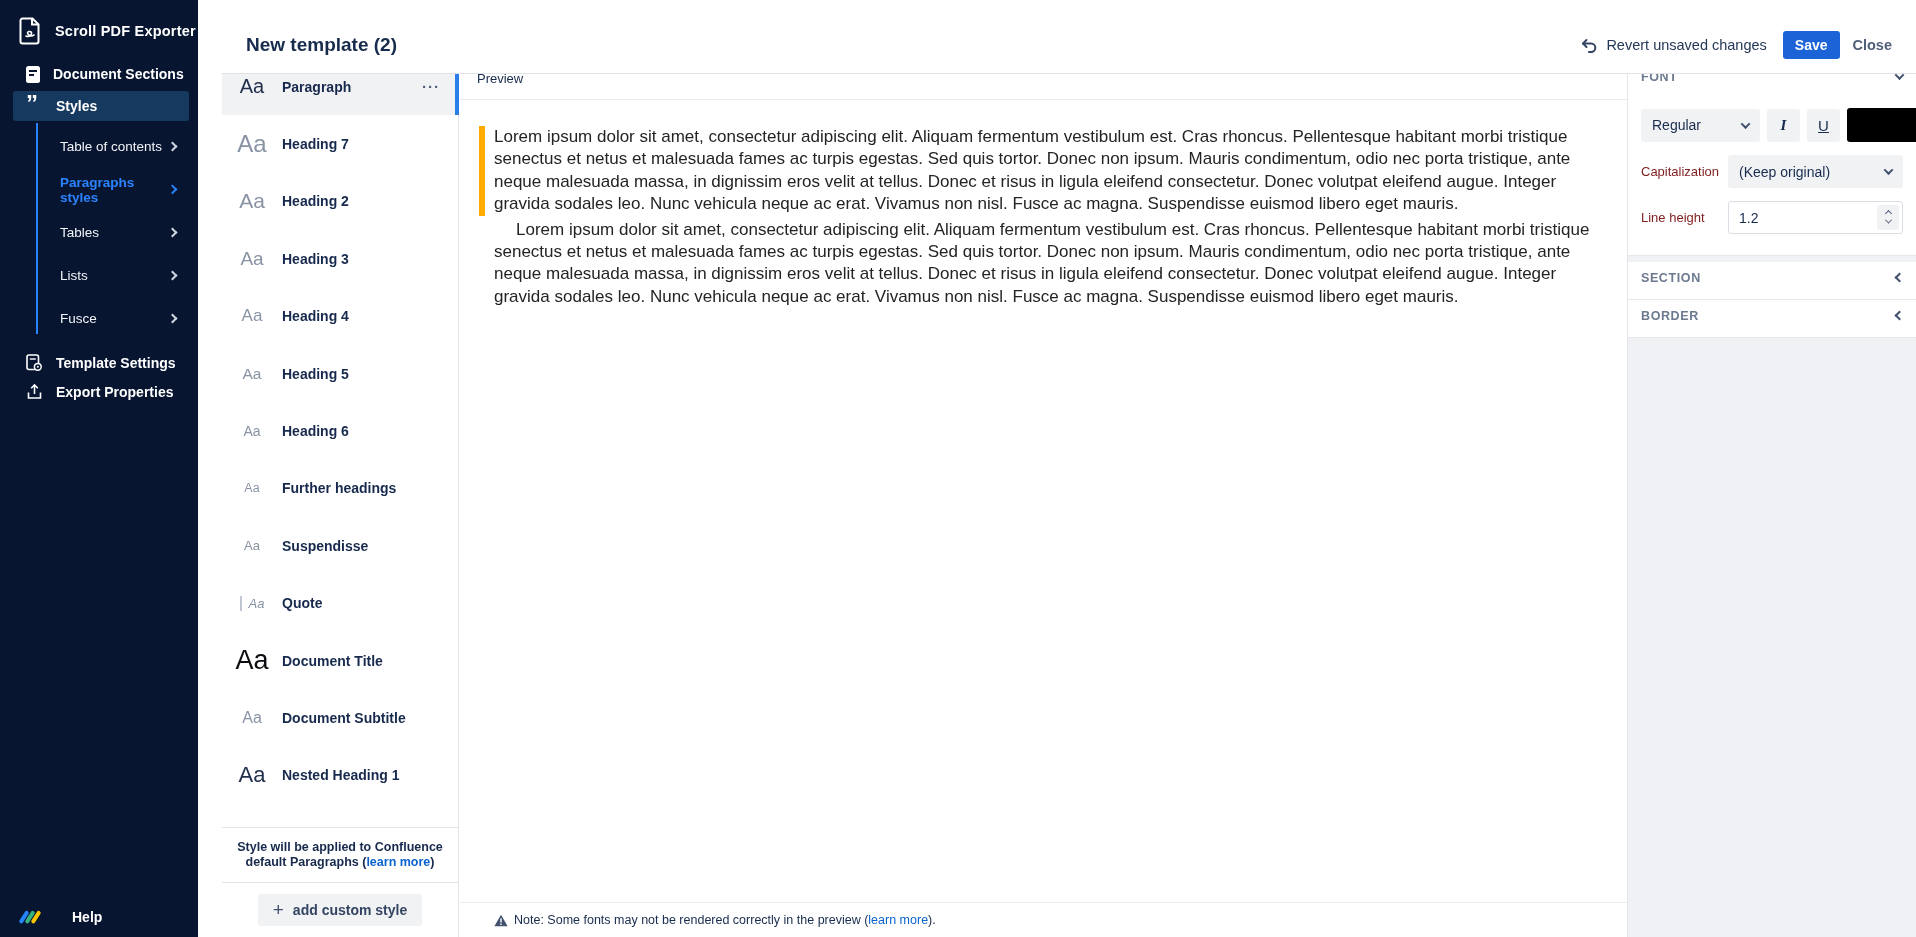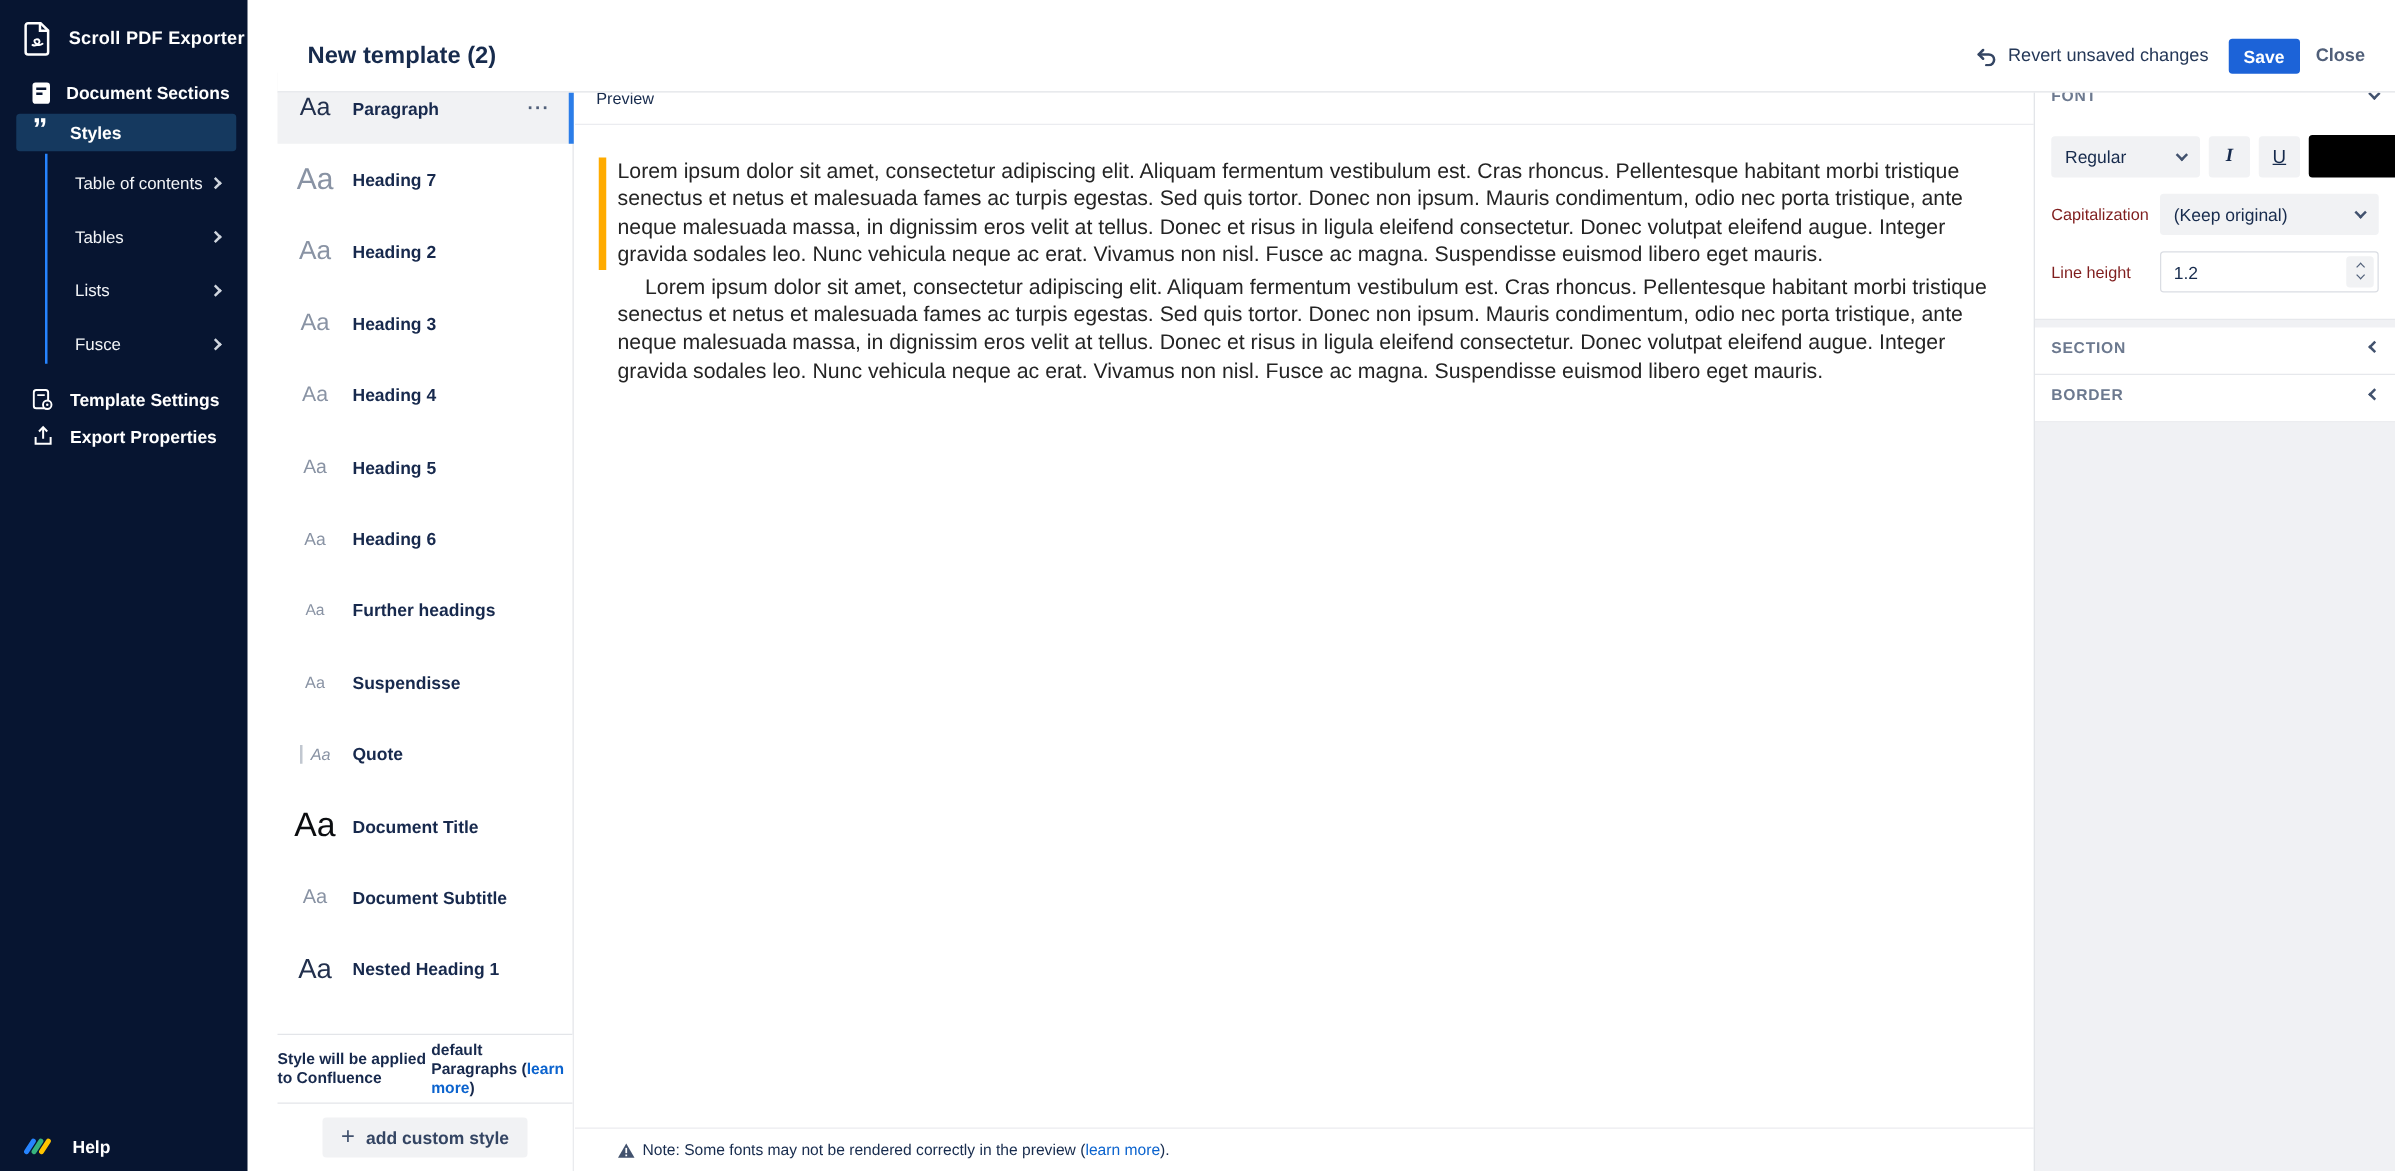--- a/index.html
+++ b/index.html
@@ -13,21 +13,21 @@
   .nav-row { display:flex; align-items:center; height:30px; padding-left:26px; gap:13px; font-size:14px; font-weight:700; cursor:pointer; }
   .nav-row.sel { background:#15395f; border-radius:3px; margin:2px 9px 0 13px; padding-left:13px; height:30px; }
   .subnav { position:relative; padding-top:4px; }
   .subnav:before { content:""; position:absolute; left:36px; top:2px; bottom:6px; width:2px; background:#2684FF; }
   .sub-row { display:flex; align-items:center; justify-content:space-between; height:43px; padding:0 22px 0 60px; font-size:13.5px; color:#f2f4f7; cursor:pointer; }
   .sub-row .chev { color:#cfd5de; }
   .sub-row.active { color:#2b83ff; font-weight:700; }
   .sub-row.active .chev { color:#2b83ff; }
   .nav-bottom { margin-top:8px; }
   .nav-bottom .nav-row { height:29px; }
-  .help-row { position:absolute; bottom:11px; left:20px; display:flex; align-items:center; gap:16px; font-size:14px; font-weight:700; cursor:pointer; }
+  .help-row { position:absolute; bottom:11px; left:20px; display:flex; align-items:center; gap:30px; font-size:14px; font-weight:700; cursor:pointer; }
   .k15t { position:relative; width:22px; height:18px; }
   .k15t i { position:absolute; top:2px; width:3.6px; height:14px; border-radius:2px; transform:rotate(33deg); }
   .k15t i:nth-child(1){ left:2px;  background:#2684FF; }
   .k15t i:nth-child(2){ left:8px;  background:#36B37E; }
   .k15t i:nth-child(3){ left:14px; background:#FFC400; }
   .icon16 { width:17px; height:18px; flex:0 0 auto; }
   .docsec-icon { width:14px; height:17px; background:#fff; border-radius:2.5px; position:relative; flex:0 0 auto; }
   .docsec-icon:before { content:""; position:absolute; left:3px; right:3px; top:4px; height:2px; background:#071531; }
   .docsec-icon:after { content:""; position:absolute; left:3px; right:6px; top:8px; height:2px; background:#071531; }
   .quote-glyph { font-size:24px; font-weight:700; line-height:10px; height:14px; width:17px; letter-spacing:-2px; }
@@ -56,21 +56,21 @@
   .aa5  { font-size:15.5px; }
   .aa6  { font-size:14px; }
   .aa7  { font-size:12.5px; }
   .aa8  { font-size:13px; }
   .aa9  { font-size:13px; font-style:italic; }
   .aa9 span { border-left:2px solid #c1c7d0; padding-left:7px; display:inline-block; }
   .aa10 { font-size:27px; color:#0b0d10; font-weight:500; }
   .aa11 { font-size:16px; }
   .aa12 { font-size:22px; color:#22304d; }
   .list-footer { position:absolute; left:0; right:0; bottom:0; background:#fff; }
-  .lf-info { border-top:1px solid #e3e5e9; height:55px; display:flex; flex-direction:row; justify-content:center; align-items:center; font-size:12.5px; color:#17294d; font-weight:700; line-height:15px; }
+  .lf-info { border-top:1px solid #e3e5e9; height:55px; display:flex; flex-direction:column; justify-content:center; align-items:center; font-size:12.5px; color:#17294d; font-weight:700; line-height:15px; }
   .lf-btnarea { border-top:1px solid #e3e5e9; height:55px; display:flex; align-items:center; justify-content:center; }
   .add-btn { display:flex; align-items:center; gap:9px; background:#f1f2f4; border:none; border-radius:3px; padding:8px 15px; font-family:inherit; font-size:14px; font-weight:700; color:#344563; cursor:pointer; }
   .plus { font-size:19px; font-weight:400; color:#42526e; line-height:14px; }
   .lnk { color:#0b63ce; cursor:pointer; }
 
   
   .preview { position:absolute; left:460px; top:58px; bottom:0; width:1167px; background:#fff; }
   .preview-head { height:42px; display:flex; align-items:center; padding-left:17px; border-bottom:1px solid #ebecf0; font-size:13px; color:#172b4d; }
   .preview-body { padding:26px 15px 0 19px; }
   .para { font-size:17px; line-height:22.4px; color:#242424; }
@@ -128,20 +128,24 @@
   <div class="nav-row sel">
     <span class="quote-glyph">”</span>
     <span>Styles</span>
   </div>
 
   <div class="subnav">
     <div class="sub-row">
       <span>Table of contents</span>
       <span class="chev right"></span>
     </div>
+    <div class="sub-row active">
+      <span>Paragraphs styles</span>
+      <span class="chev right"></span>
+    </div>
     <div class="sub-row">
       <span>Tables</span>
       <span class="chev right"></span>
     </div>
     <div class="sub-row">
       <span>Lists</span>
       <span class="chev right"></span>
     </div>
     <div class="sub-row">
       <span>Fusce</span>

